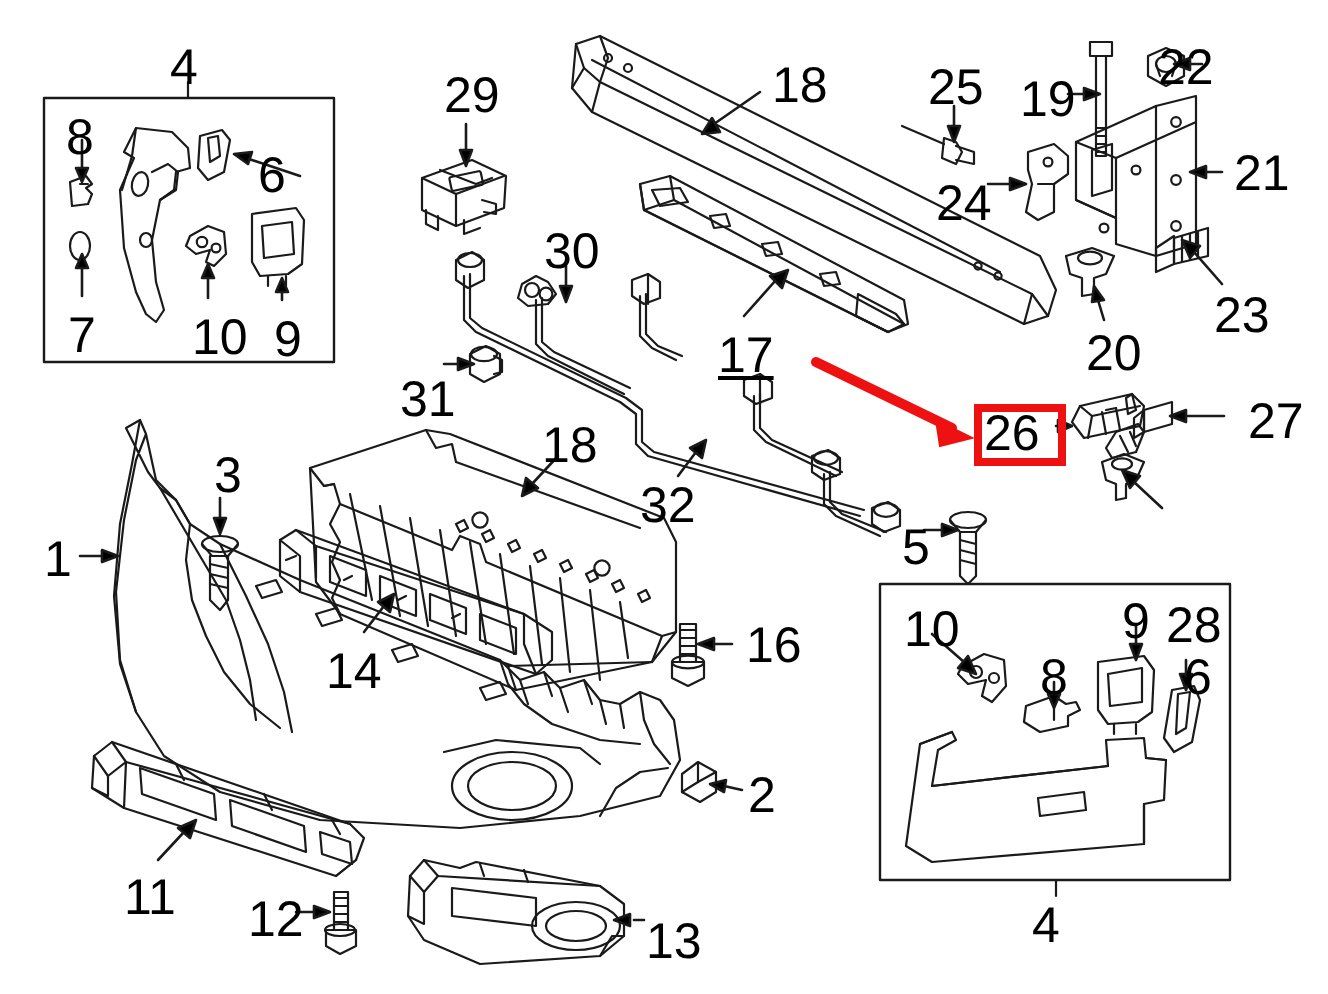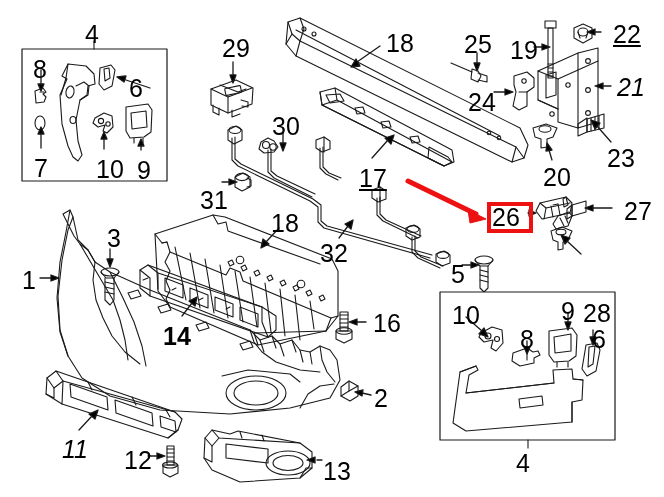--- a/index.html
+++ b/index.html
@@ -528,32 +528,32 @@
   <div class="calloutnum" style="left:22px;  top:268px;">1</div>
   <div class="calloutnum" style="left:374px; top:386px;">2</div>
   <div class="calloutnum" style="left:107px; top:226px;">3</div>
   <div class="calloutnum" style="left:85px;  top:22px;">4</div>
   <div class="calloutnum" style="left:451px; top:262px;">5</div>
   <div class="calloutnum" style="left:129px; top:76px;">6</div>
   <div class="calloutnum" style="left:34px;  top:156px;">7</div>
   <div class="calloutnum" style="left:33px;  top:57px;">8</div>
   <div class="calloutnum" style="left:137px; top:158px;">9</div>
   <div class="calloutnum" style="left:96px;  top:157px;">10</div>
-  <div class="calloutnum" style="left:62px;  top:437px;font-style:italic;">11</div>
+  <div class="calloutnum" style="left:62px;  top:437px;">11</div>
   <div class="calloutnum" style="left:124px; top:448px;">12</div>
   <div class="calloutnum" style="left:323px; top:447px;margin-top:12px;">13</div>
-  <div class="calloutnum" style="left:163px; top:324px;font-weight:bold;">14</div>
+  <div class="calloutnum" style="left:163px; top:324px;">14</div>
   <div class="calloutnum" style="left:271px; top:211px;">18</div>
   <div class="calloutnum" style="left:373px; top:311px;">16</div>
   <div class="calloutnum" style="left:359px; top:166px;text-decoration:underline;">17</div>
   <div class="calloutnum" style="left:386px; top:31px;">18</div>
   <div class="calloutnum" style="left:510px; top:38px;">19</div>
   <div class="calloutnum" style="left:543px; top:165px;text-align:center;">20</div>
-  <div class="calloutnum" style="left:617px; top:75px;font-style:italic;">21</div>
-  <div class="calloutnum" style="left:613px; top:22px;text-decoration:underline;">22</div>
+  <div class="calloutnum" style="left:617px; top:75px;">21</div>
+  <div class="calloutnum" style="left:579px; top:22px;">22</div>
   <div class="calloutnum" style="left:607px; top:146px;">23</div>
   <div class="calloutnum" style="left:468px; top:90px;">24</div>
   <div class="calloutnum" style="left:464px; top:32px;">25</div>
   <div class="calloutnum" style="left:492px; top:205px;text-align:right;">26</div>
   <div class="calloutnum" style="left:624px; top:199px;">27</div>
   <div class="calloutnum" style="left:583px; top:265px;margin-top:36px;">28</div>
   <div class="calloutnum" style="left:222px; top:36px;">29</div>
   <div class="calloutnum" style="left:272px; top:114px;">30</div>
   <div class="calloutnum" style="left:200px; top:188px;">31</div>
   <div class="calloutnum" style="left:320px; top:241px;">32</div>

